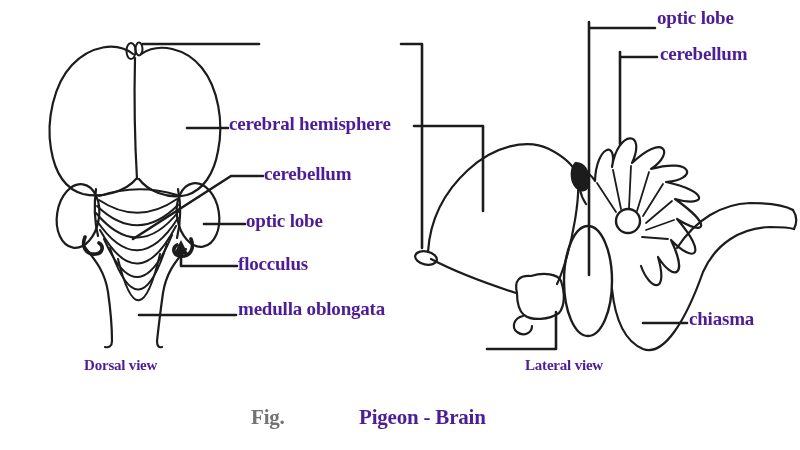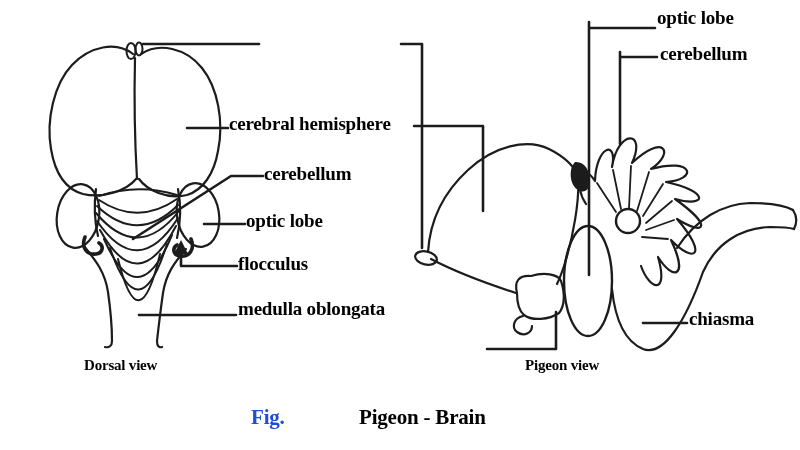--- a/index.html
+++ b/index.html
@@ -3,25 +3,25 @@
 <meta charset="utf-8">
 <style>
   html,body{margin:0;padding:0;background:#ffffff;}
   .stage{
     position:relative;width:800px;height:450px;background:#ffffff;overflow:hidden;
     font-family:"Liberation Serif","DejaVu Serif",serif;
   }
   .stage svg{position:absolute;left:0;top:0;}
   .lbl{
     position:absolute;font-weight:bold;font-size:19px;line-height:1.05;
-    color:#000000;white-space:nowrap;letter-spacing:-0.2px;
+    color:#4c1d95;white-space:nowrap;letter-spacing:-0.2px;
   }
   .view-title{font-size:15px;}
   .cap{font-size:21px;}
-  .fig-word{color:#1d4ed8;}
+  .fig-word{color:#737373;}
 </style>
 </head>
 <body>
 
 <div class="stage">
 
   <svg width="800" height="450" viewBox="0 0 800 450">
     <g stroke="#1c1c1c" fill="none" stroke-width="2.2" stroke-linecap="round" stroke-linejoin="round">
 
       <g>
@@ -100,18 +100,18 @@
   <div class="lbl" style="left:229px;top:114px">cerebral hemisphere</div>
   <div class="lbl" style="left:264px;top:164px">cerebellum</div>
   <div class="lbl" style="left:246px;top:211px">optic lobe</div>
   <div class="lbl" style="left:238px;top:254px">flocculus</div>
   <div class="lbl" style="left:238px;top:299px">medulla oblongata</div>
   <div class="lbl view-title" style="left:84px;top:358px">Dorsal view</div>
 
   <div class="lbl" style="left:657px;top:8px">optic lobe</div>
   <div class="lbl" style="left:660px;top:44px">cerebellum</div>
   <div class="lbl" style="left:689px;top:309px">chiasma</div>
-  <div class="lbl view-title" style="left:525px;top:358px">Pigeon view</div>
+  <div class="lbl view-title" style="left:525px;top:358px">Lateral view</div>
 
   <div class="lbl cap fig-word" style="left:251px;top:406px">Fig.</div>
   <div class="lbl cap" style="left:359px;top:406px">Pigeon - Brain</div>
 
 </div>
 
 </body></html>

